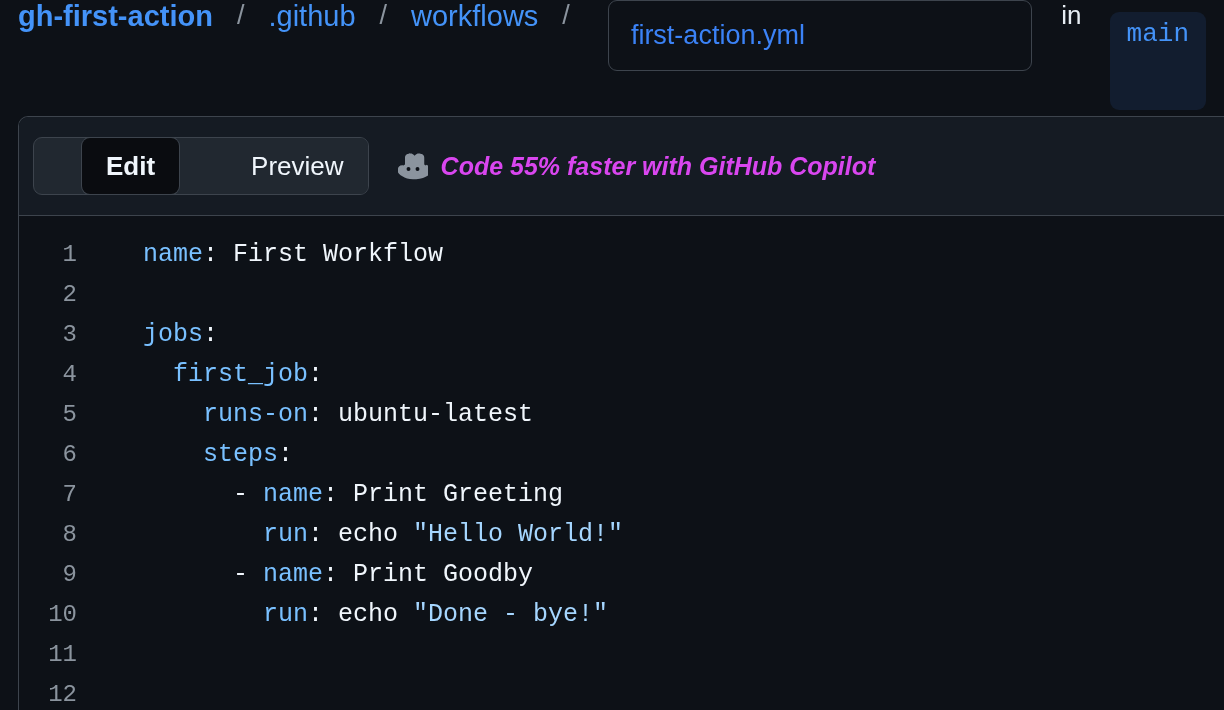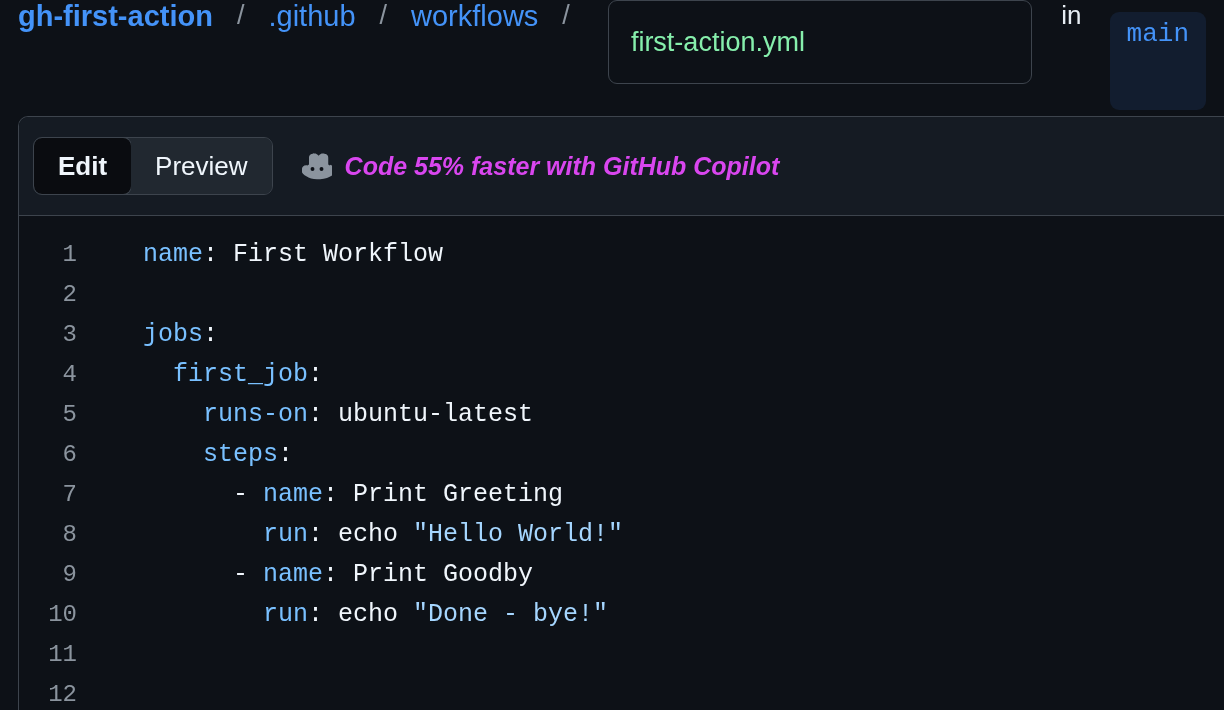--- a/index.html
+++ b/index.html
@@ -36,29 +36,29 @@
   .crumb-sep {
     color: #8b949e;
     font-size: 27px;
     padding: 0 9px;
     user-select: none;
   }
 
   .filename-field {
     margin-left: 14px;
     width: 430px;
-    height: 84px;
+    height: 71px;
     background: #0d1117;
     border: 1px solid #3d444d;
     border-radius: 9px;
     display: flex;
     align-items: center;
     padding: 0 22px;
     font-size: 27px;
-    color: #86efac;
+    color: #3b82f6;
     font-family: "Liberation Sans", sans-serif;
     outline: none;
   }
 
   .in-label {
     color: #e6edf3;
     font-size: 26px;
     padding: 0 13px 0 14px;
     white-space: nowrap;
   }
@@ -109,20 +109,21 @@
     align-items: center;
     justify-content: center;
     padding: 4px 24px;
     font-size: 26px;
     color: #f0f6fc;
     background: #212830;
     border: none;
     cursor: pointer;
     font-family: "Liberation Sans", sans-serif;
     height: 100%;
+    margin-left: 48px;
   }
 
   .seg-btn.active {
     background: #0a0c10;
     font-weight: bold;
     border-radius: 8px;
     box-shadow: 0 0 0 1px #3d444d;
   }
 
   .copilot-hint {

